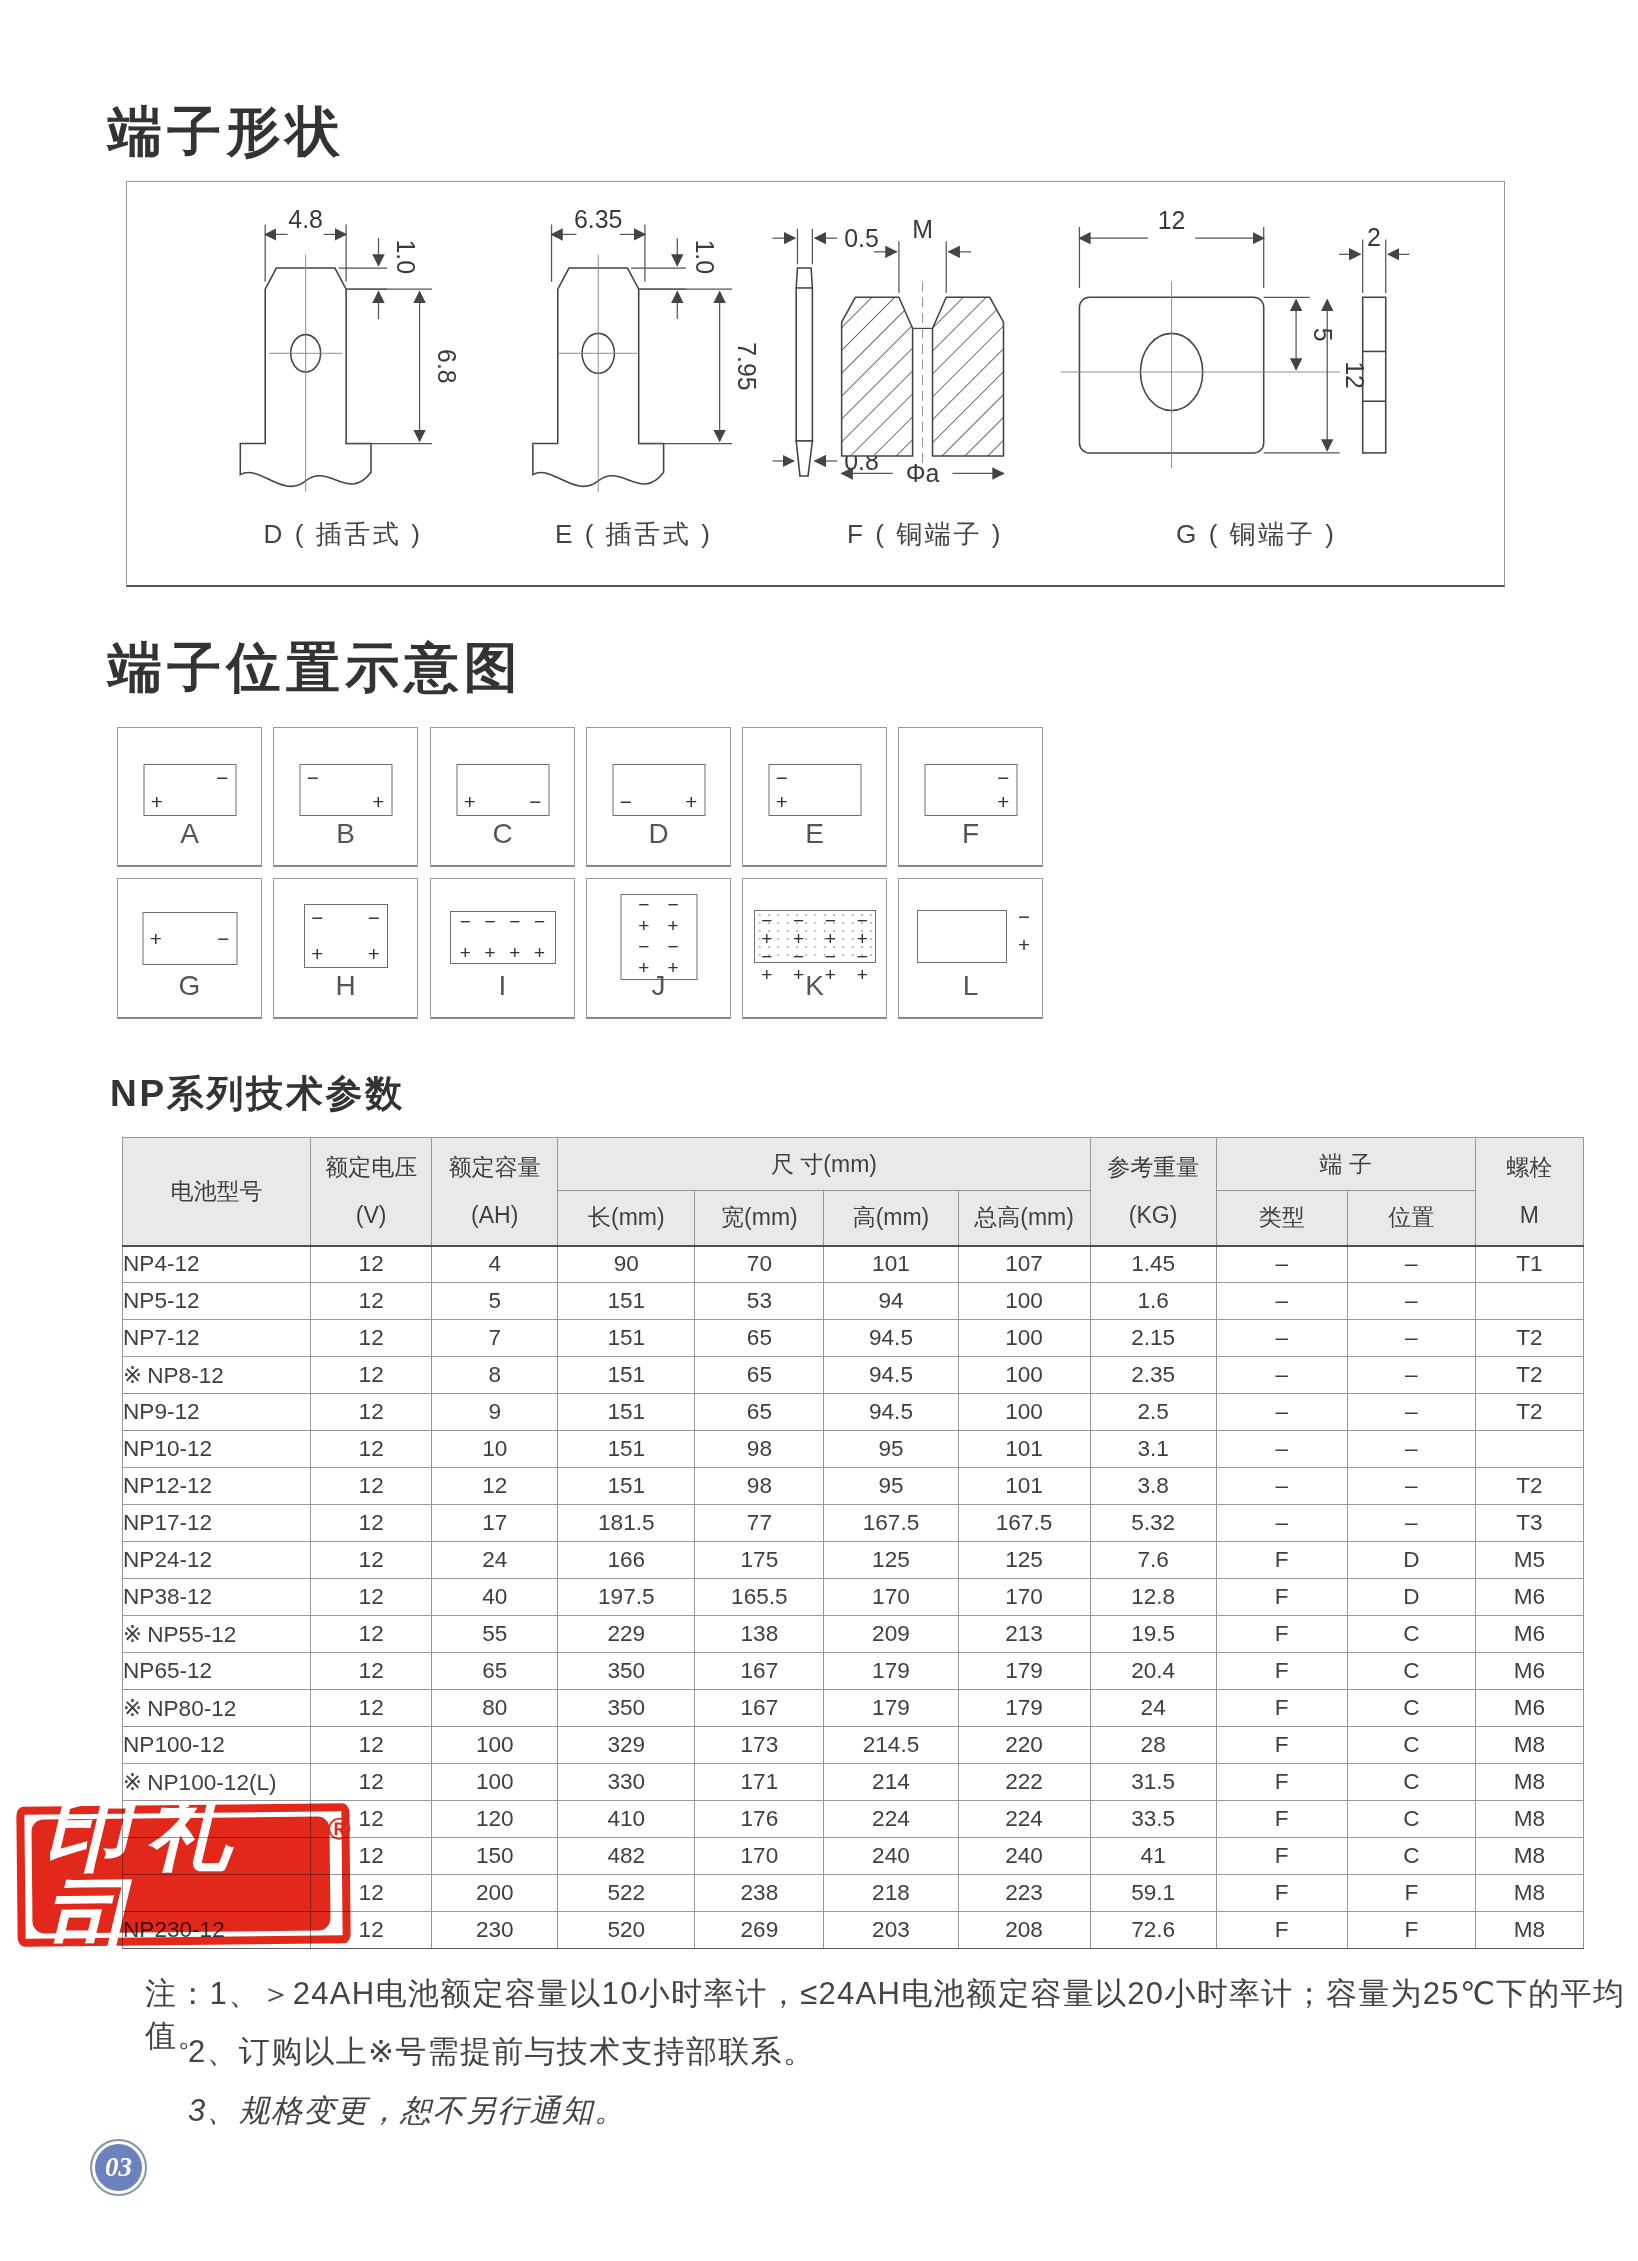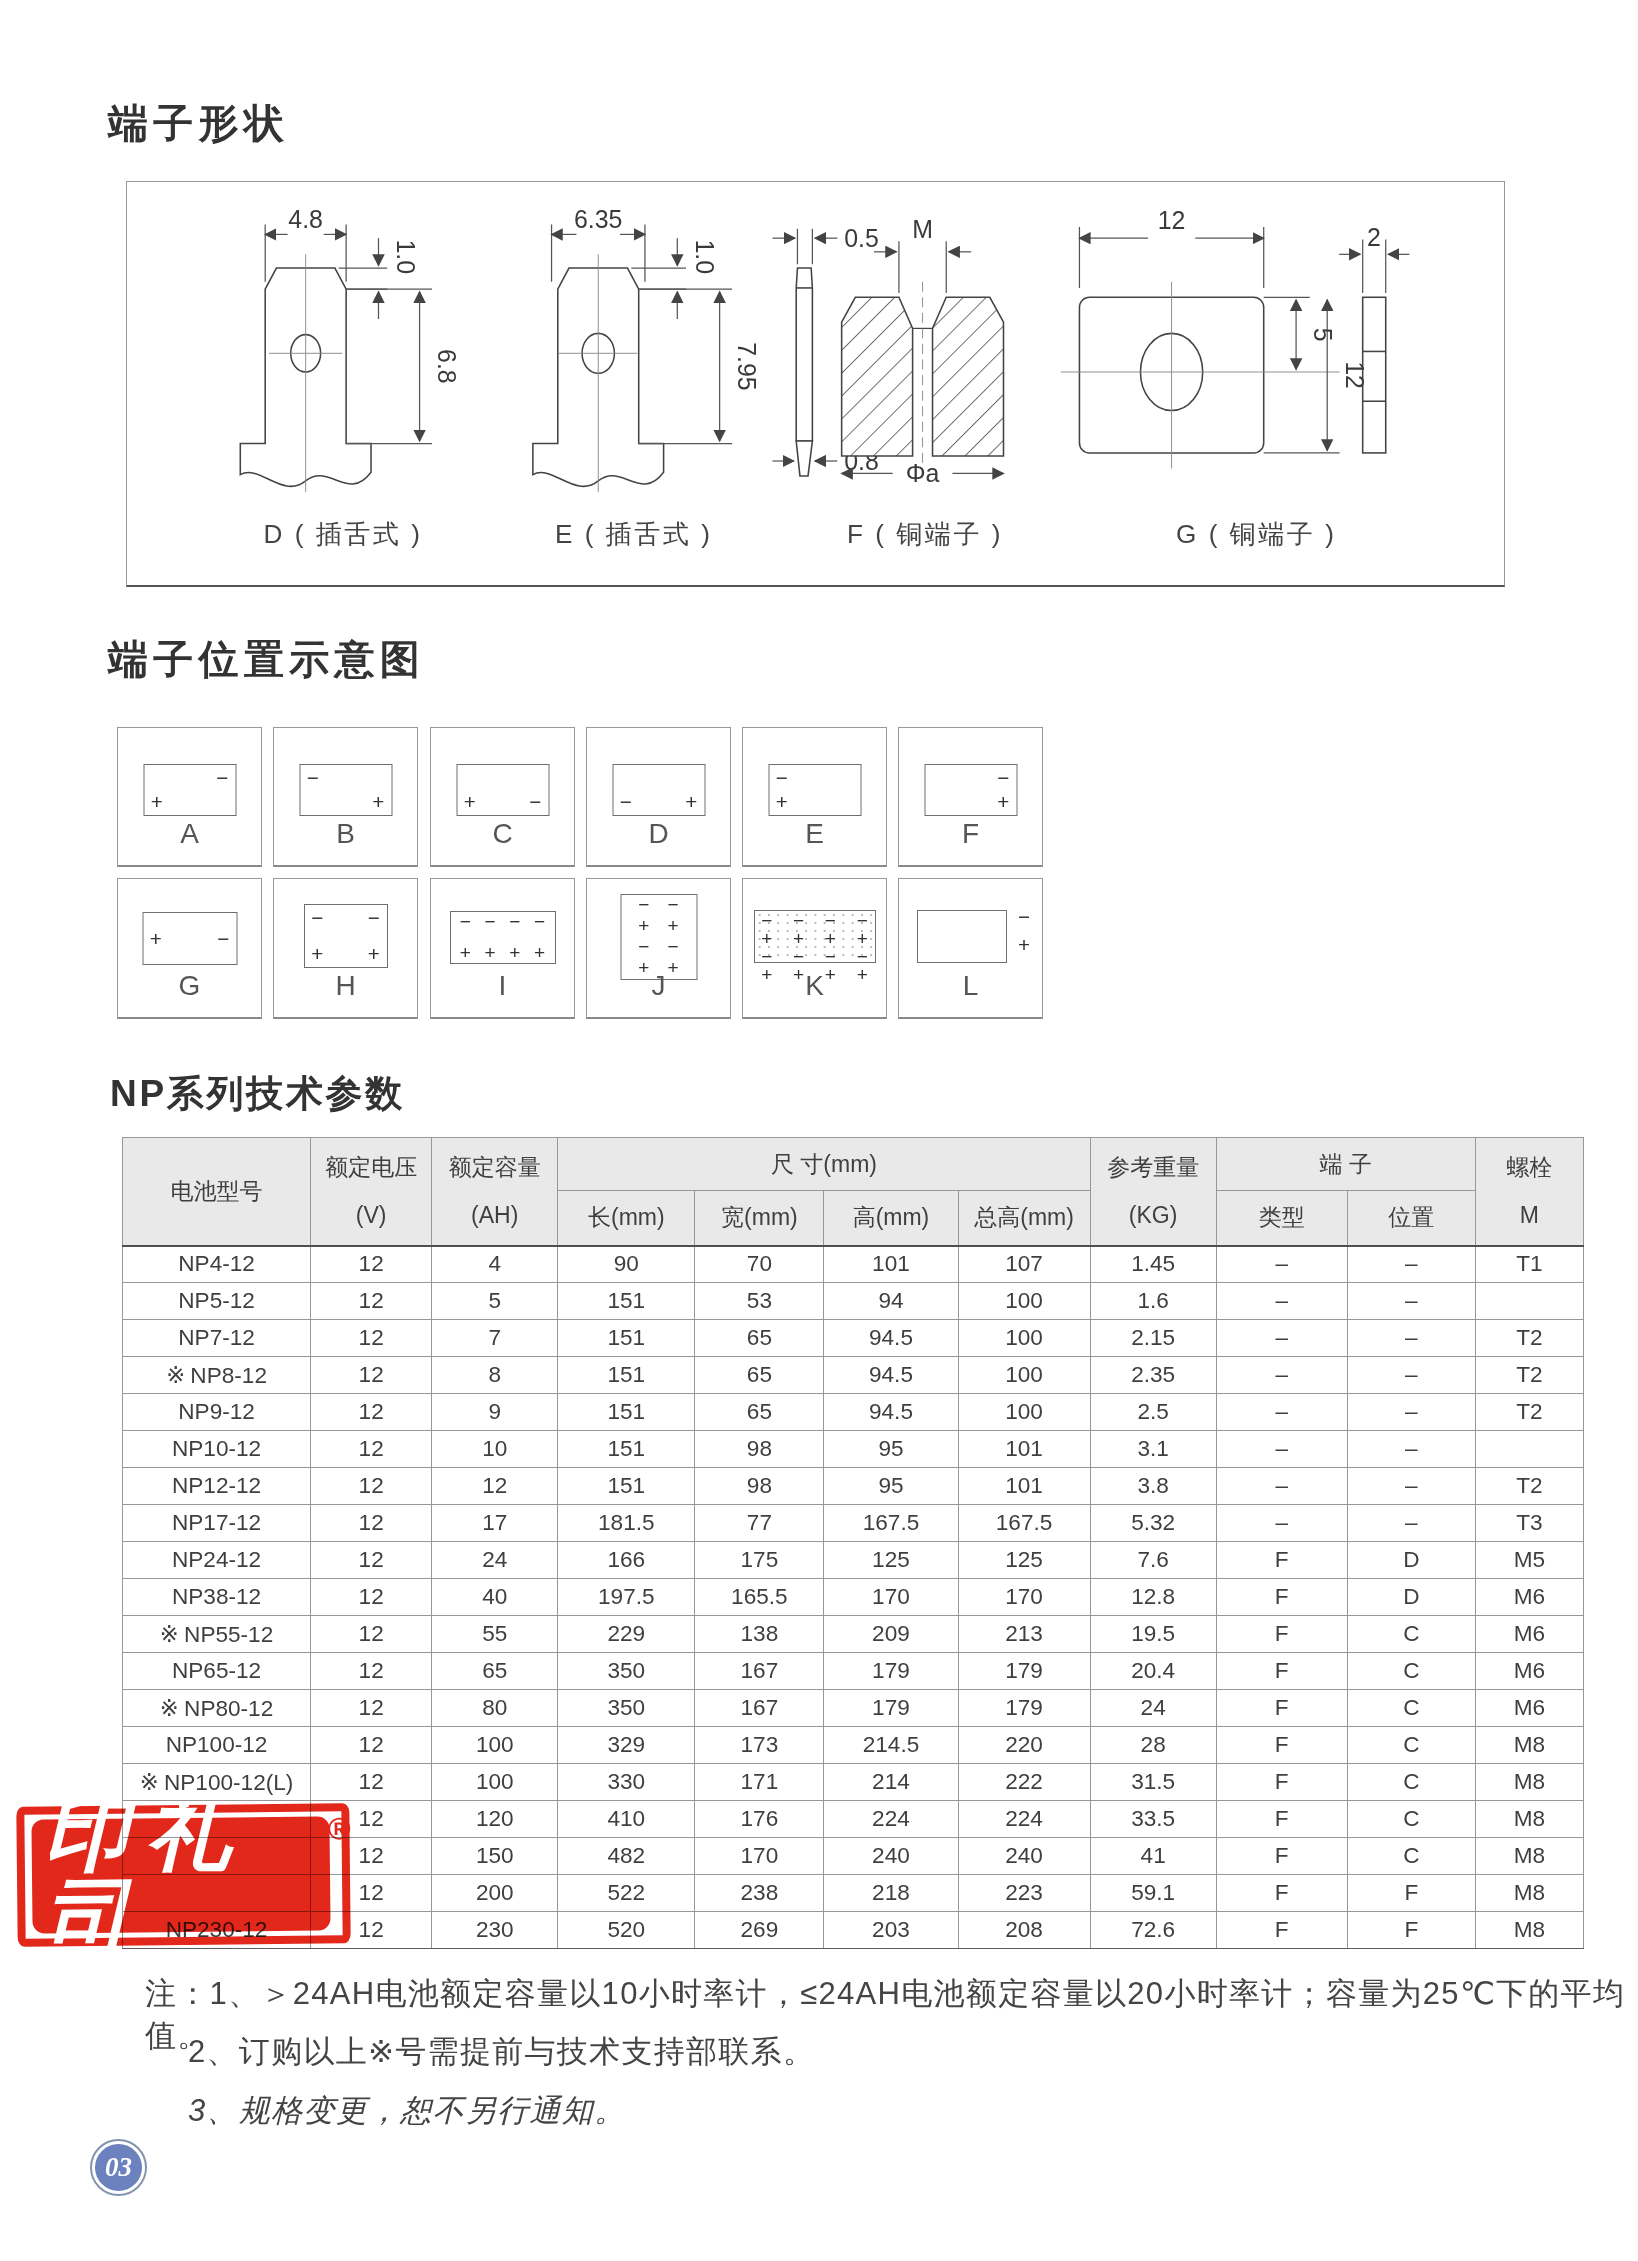--- a/index.html
+++ b/index.html
@@ -1,18 +1,18 @@
 <!DOCTYPE html>
 <html style="font-size:10.6px"><head>
 <meta charset="utf-8">
 <style>
   html,body{margin:0;padding:0;background:#ffffff;}
   .page{position:relative;width:1639px;height:2261px;background:#fff;overflow:hidden;
         font-family:"Liberation Sans","DejaVu Sans",sans-serif;color:#3a3a3a;}
-  .sec-title{position:absolute;font-size:40px;font-weight:bold;color:#333;letter-spacing:5.3px;}
+  .sec-title{position:absolute;font-size:54px;font-weight:bold;color:#333;letter-spacing:5.3px;}
   
   .shape-box{position:absolute;left:126px;top:181px;width:1379px;height:406px;
              border:1.3px solid #9a9a9a;border-bottom:2.7px solid #555;background:#fff;box-sizing:border-box;}
   .shape-box svg{display:block;width:100%;height:100%;}
   svg text{font-family:"Liberation Sans","DejaVu Sans",sans-serif;fill:#3a3a3a;font-size:40px;}
   svg text.dlabel{font-size:42px;fill:#444;letter-spacing:4px;}
   
   .pos-grid{position:absolute;left:117px;top:727px;width:931px;height:293px;}
   .pos-cell{position:absolute;width:145px;background:#fff;border:1.3px solid #9a9a9a;
             border-bottom:2.7px solid #8a8a8a;box-sizing:border-box;}
@@ -32,21 +32,21 @@
   .np-table{position:absolute;left:122px;top:1137px;width:1462px;border-collapse:collapse;table-layout:fixed;}
   .np-table th,.np-table td{border:0.7px solid #979797;text-align:center;vertical-align:middle;
         font-size:22.6px;color:#3f3f3f;font-weight:normal;box-sizing:border-box;padding:0;}
   .np-table thead th{background:#e9e9e9;font-size:23px;}
   .np-table thead tr.tier1 th{height:53px;}
   .np-table thead tr.tier2 th{height:55px;}
   .np-table tbody td{height:37px;background:#fff;}
   .np-table tbody tr:first-child td{border-top:2px solid #4f4f4f;}
   .np-table tbody tr:last-child td{border-bottom:1.3px solid #5d5d5d;}
   .two-line{white-space:pre-line;line-height:2.1;}
-  td.model{text-align:center;margin-top:11px;}
+  td.model{text-align:left;margin-top:11px;}
   .flag{margin-right:5.3px;}
   
   .note{position:absolute;font-size:31px;color:#444;letter-spacing:1.3px;}
   
   .stamp{position:absolute;left:17.3px;top:1805px;width:333px;height:140px;mix-blend-mode:multiply;
          transform:rotate(-0.6deg);z-index:5;}
   .stamp-frame{position:absolute;inset:0;border:8.6px solid #e2271b;border-radius:6.7px/9.3px;}
   .stamp-body{position:absolute;left:14.6px;top:13.3px;right:20px;bottom:13.3px;background:#e2271b;
               border-radius:12px;display:flex;align-items:center;justify-content:center;}
   .stamp-text{color:#fff;font-size:85px;font-weight:bold;font-style:italic;letter-spacing:17.3px;

